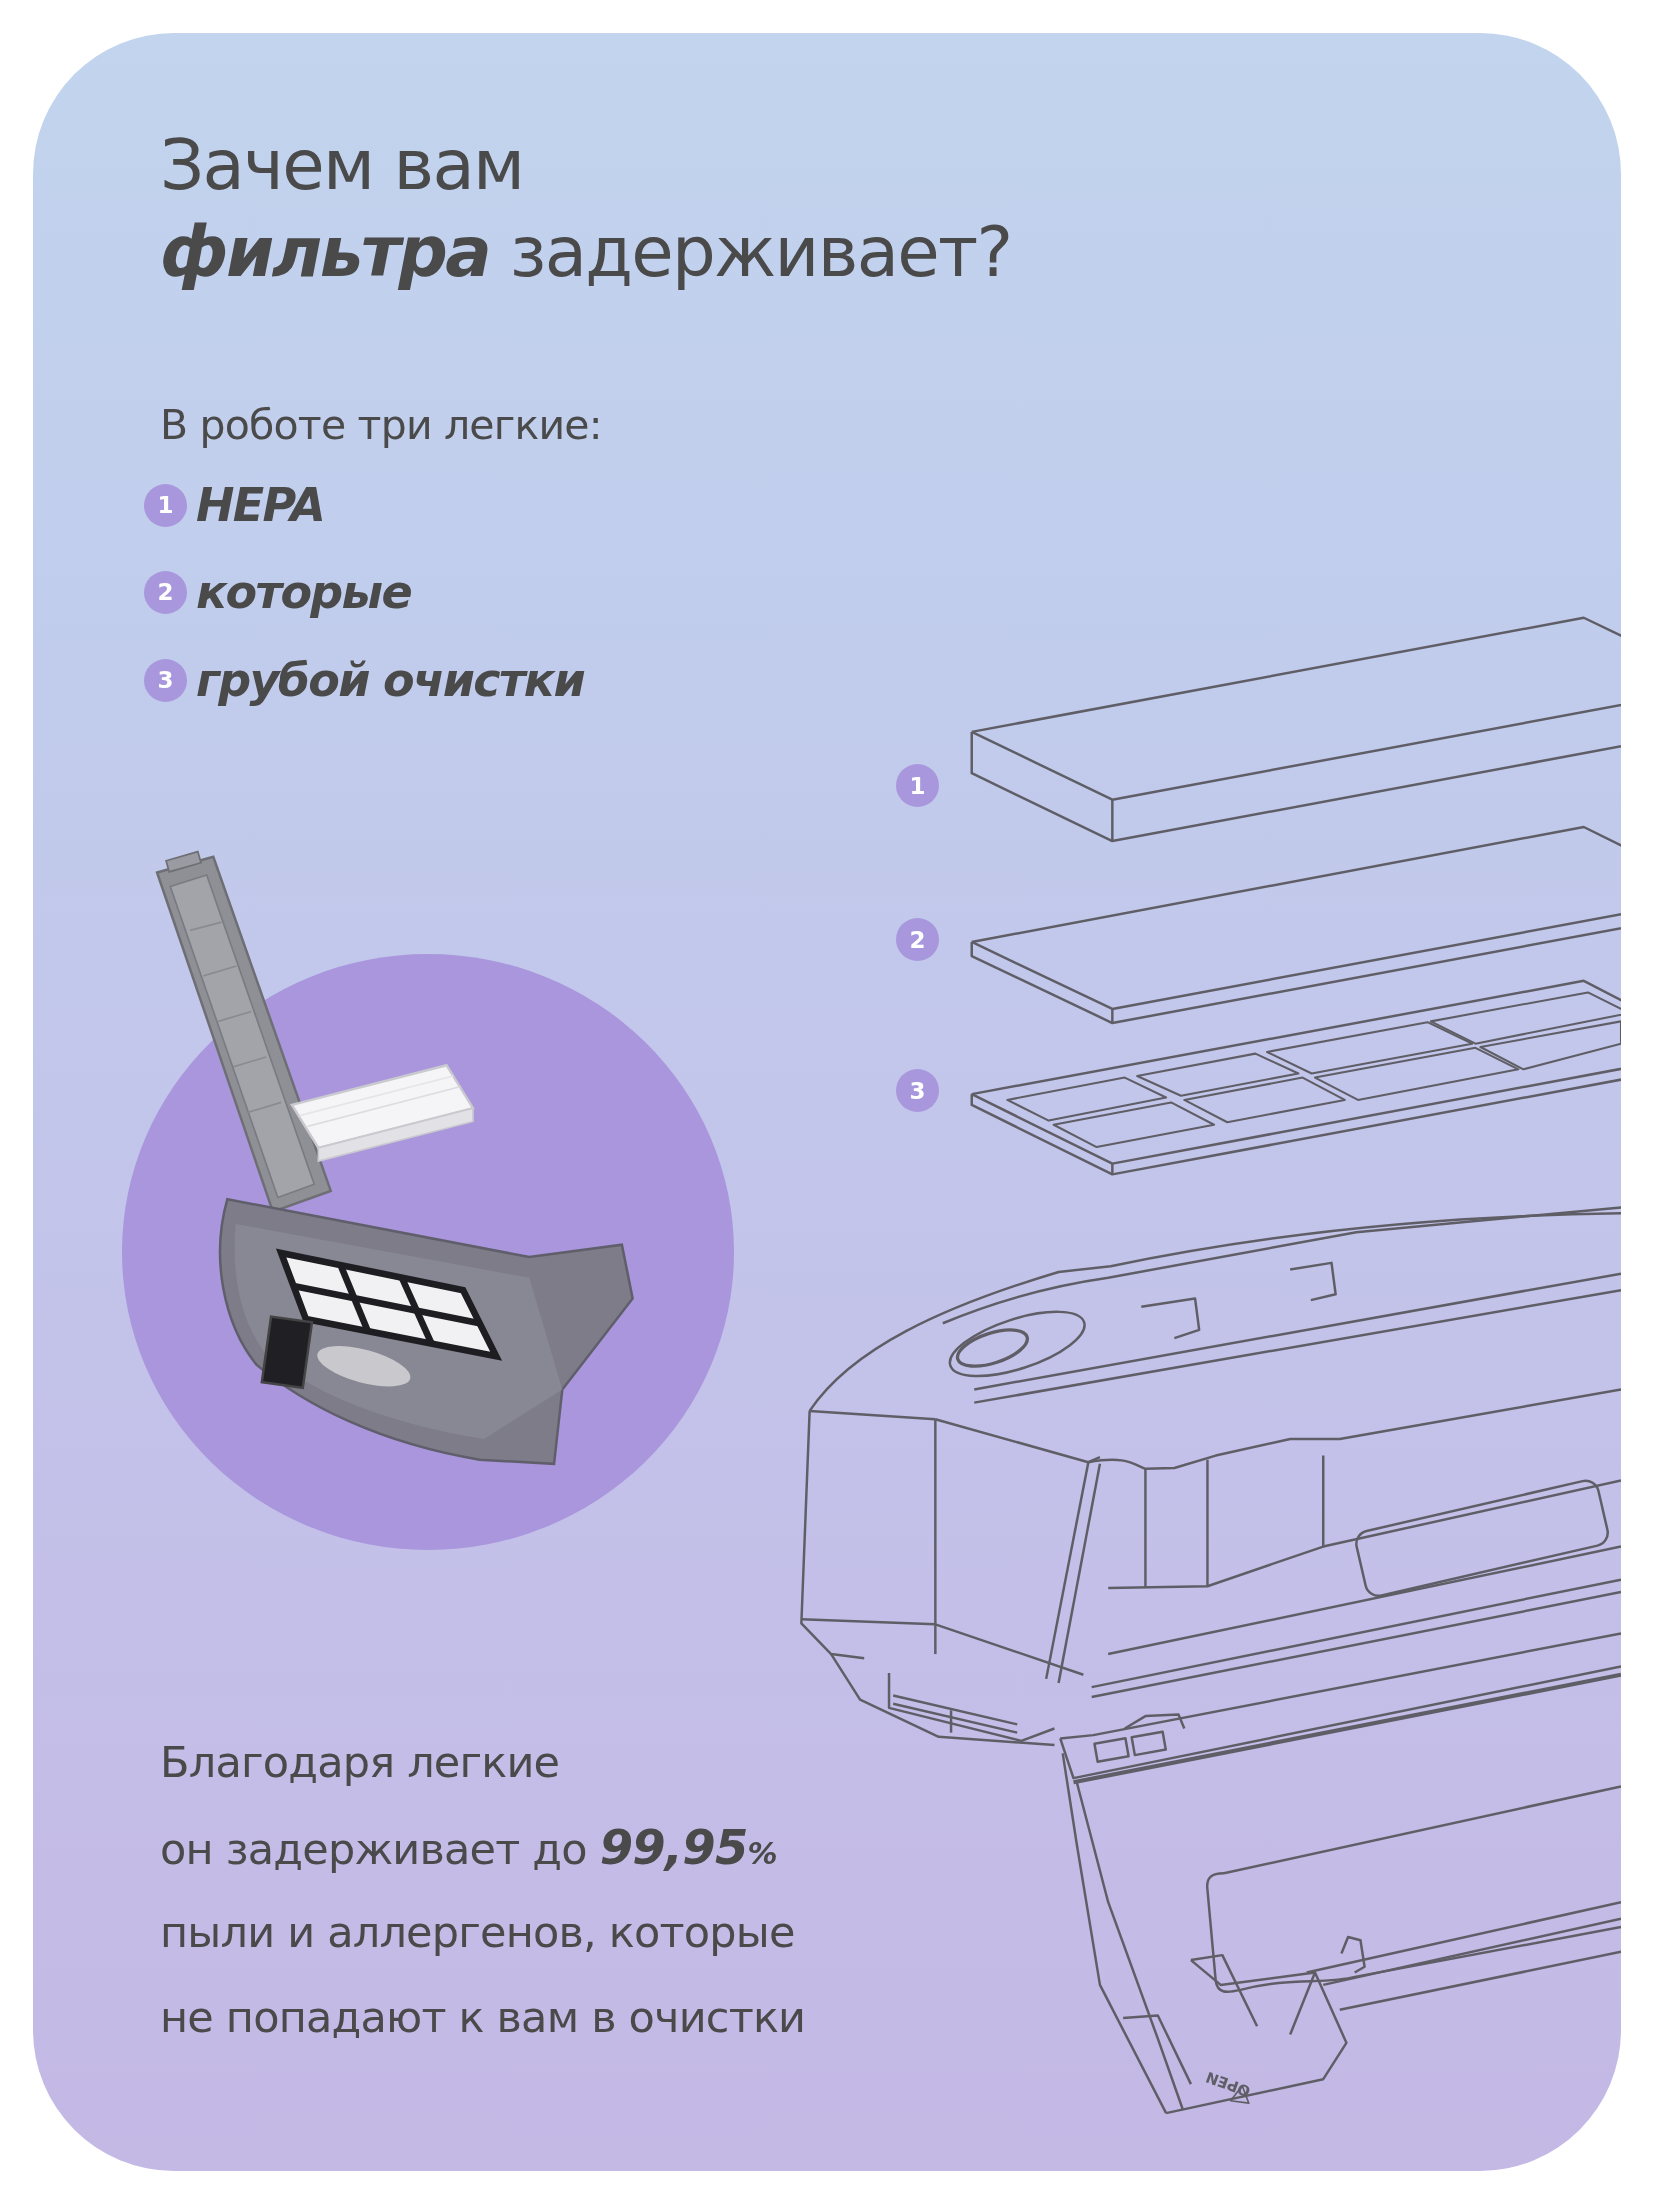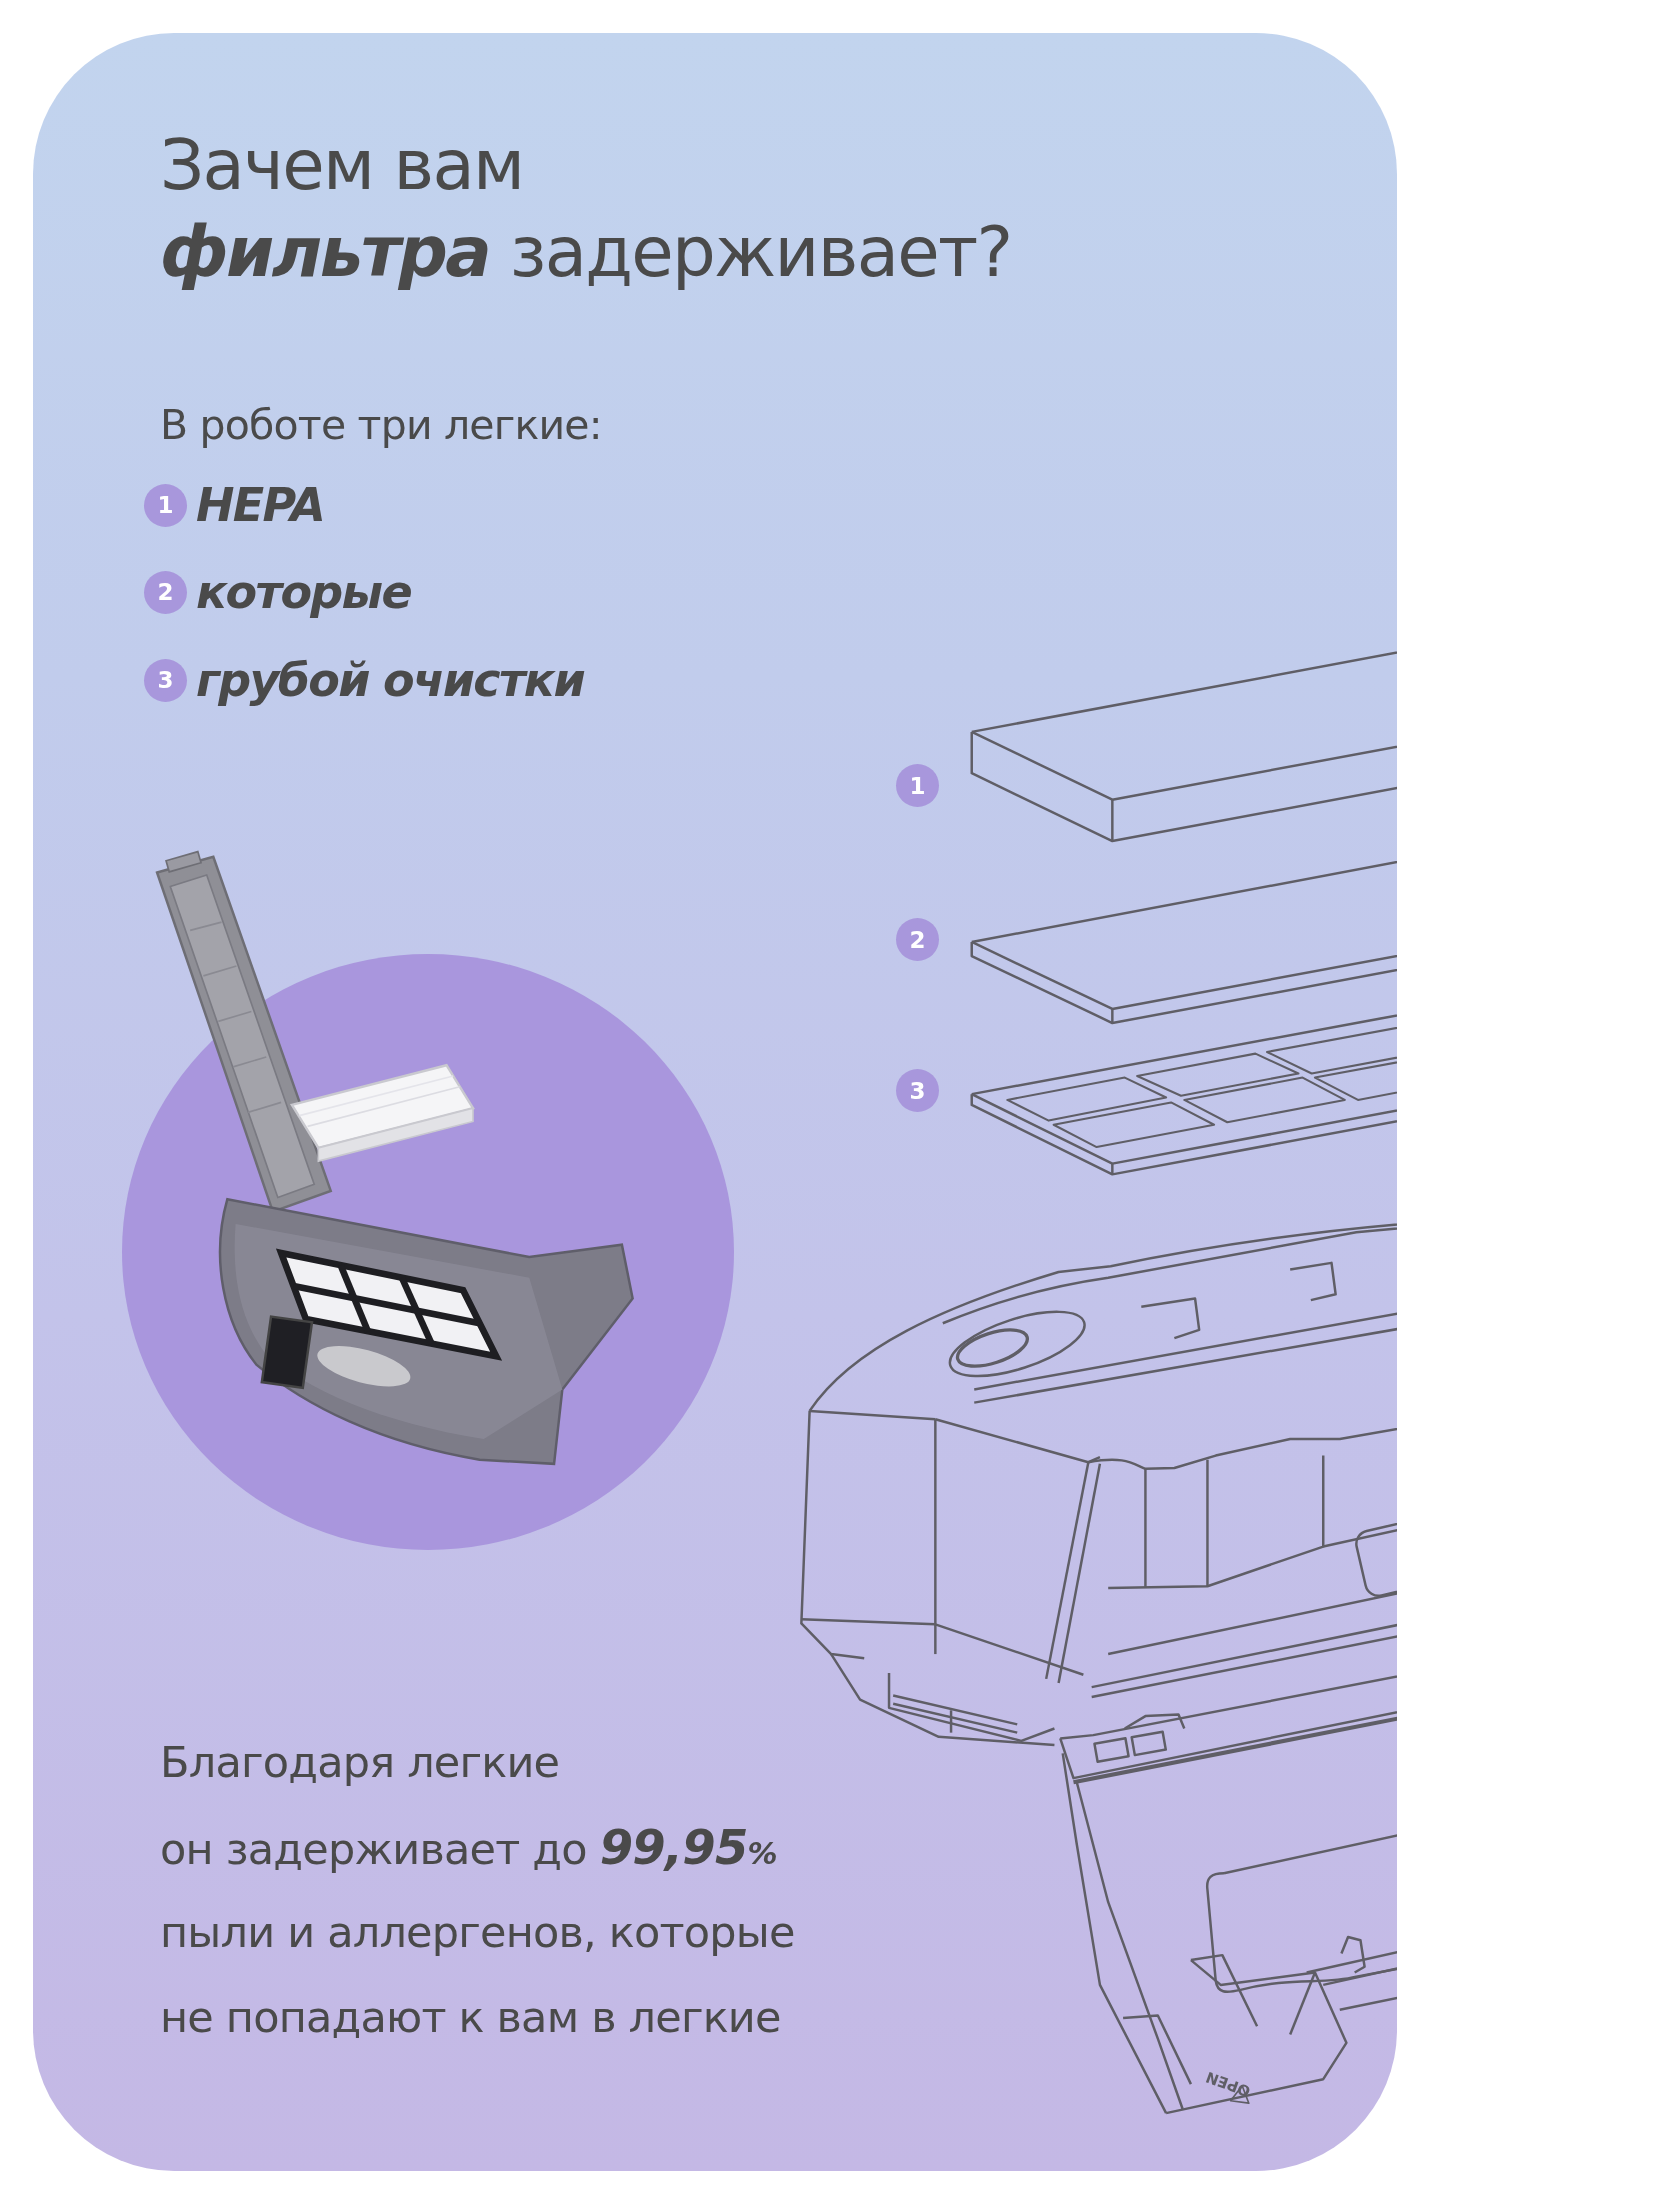--- a/index.html
+++ b/index.html
@@ -1,18 +1,18 @@
 <!DOCTYPE html>
 <html style="font-size:13.2px"><head>
 <meta charset="utf-8">
 <style>
   html, body { margin: 0; padding: 0; background: #ffffff; }
   body { width: 1654px; height: 2205px; position: relative; overflow: hidden; font-family: "DejaVu Sans", "Liberation Sans", sans-serif; color: #4a4a4a; }
   .card {
-    position: absolute; left: 33px; top: 33px; width: 1364px; height: 2138px;
+    position: absolute; left: 33px; top: 33px; width: 1588px; height: 2138px;
     border-radius: 141px; overflow: hidden;
     background: linear-gradient(180deg, #c2d4ee 0%, #c1ccec 30%, #c3c3ea 60%, #c4b8e5 100%);
   }
   .abs { position: absolute; }
   .title { left: 127px; top: 89px; font-size: 69px; line-height: 87px; letter-spacing: -1.7px; font-weight: 400; white-space: nowrap; color: #4a4a4a; }
   .title em { font-style: italic; font-weight: 700; letter-spacing: -2.5px; }
   .intro { left: 127px; top: 367px; font-size: 41px; line-height: 50px; letter-spacing: -0.8px; white-space: nowrap; }
   .fitem { position: absolute; left: 111px; height: 50px; display: flex; align-items: center; white-space: nowrap; }
   .badge { width: 43px; height: 43px; border-radius: 50%; background: #a897dc; color: #fff; font-weight: 700; font-size: 23px; display: flex; align-items: center; justify-content: center; flex: 0 0 auto; }
   .fitem .flabel { margin-left: 9px; font-size: 46px; font-weight: 700; font-style: italic; letter-spacing: -1.7px; color: #4a4a4a; }
@@ -187,17 +187,17 @@
   </svg>
 
   <div class="diagram-badge" style="left:863px; top:731px;">1</div>
   <div class="diagram-badge" style="left:863px; top:885px;">2</div>
   <div class="diagram-badge" style="left:863px; top:1036px;">3</div>
 
   <div class="abs bottom-text">
     <span class="line">Благодаря легкие</span>
     <span class="line"><span>он задерживает до </span><span class="big">99,95</span><span class="pct">%</span></span>
     <span class="line">пыли и аллергенов, которые</span>
-    <span class="line">не попадают к вам в легкие</span>
+    <span class="line">не попадают к вам в очистки</span>
   </div>
 
 </div>
 
 
 </body></html>

